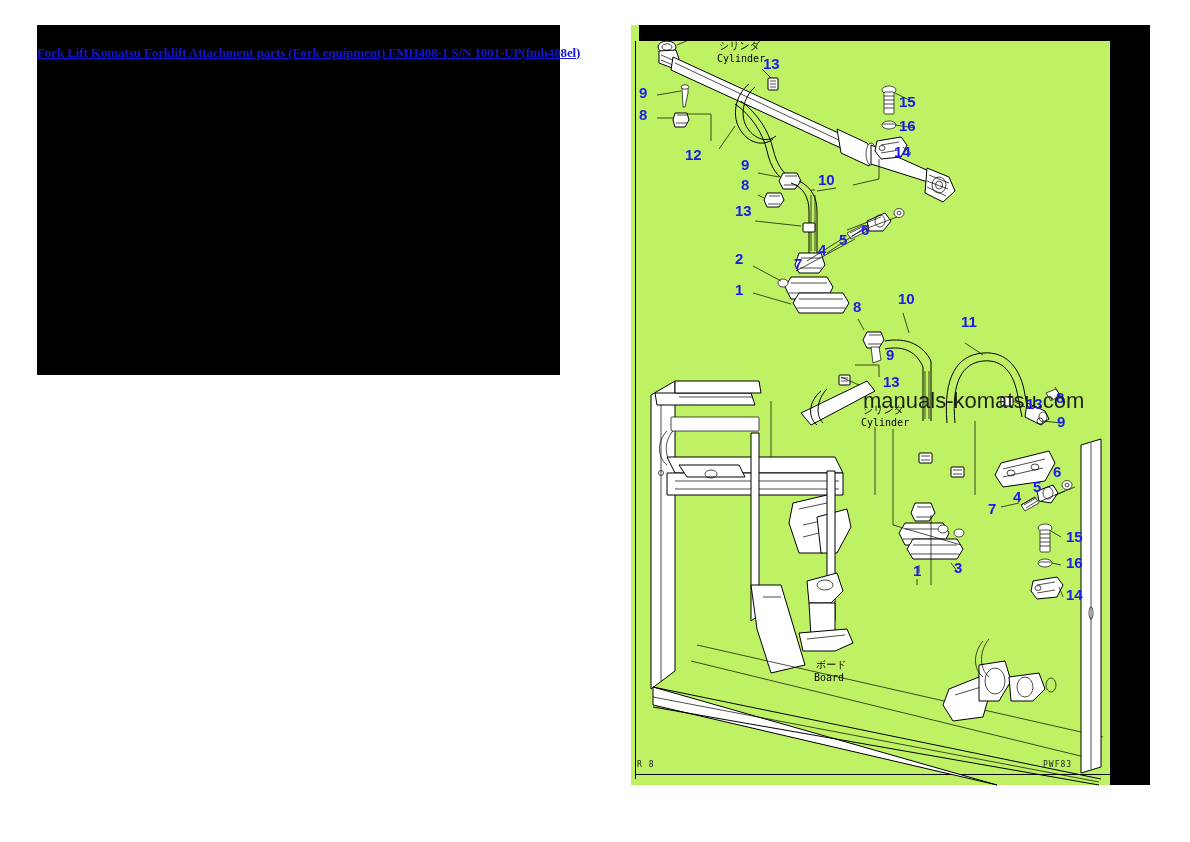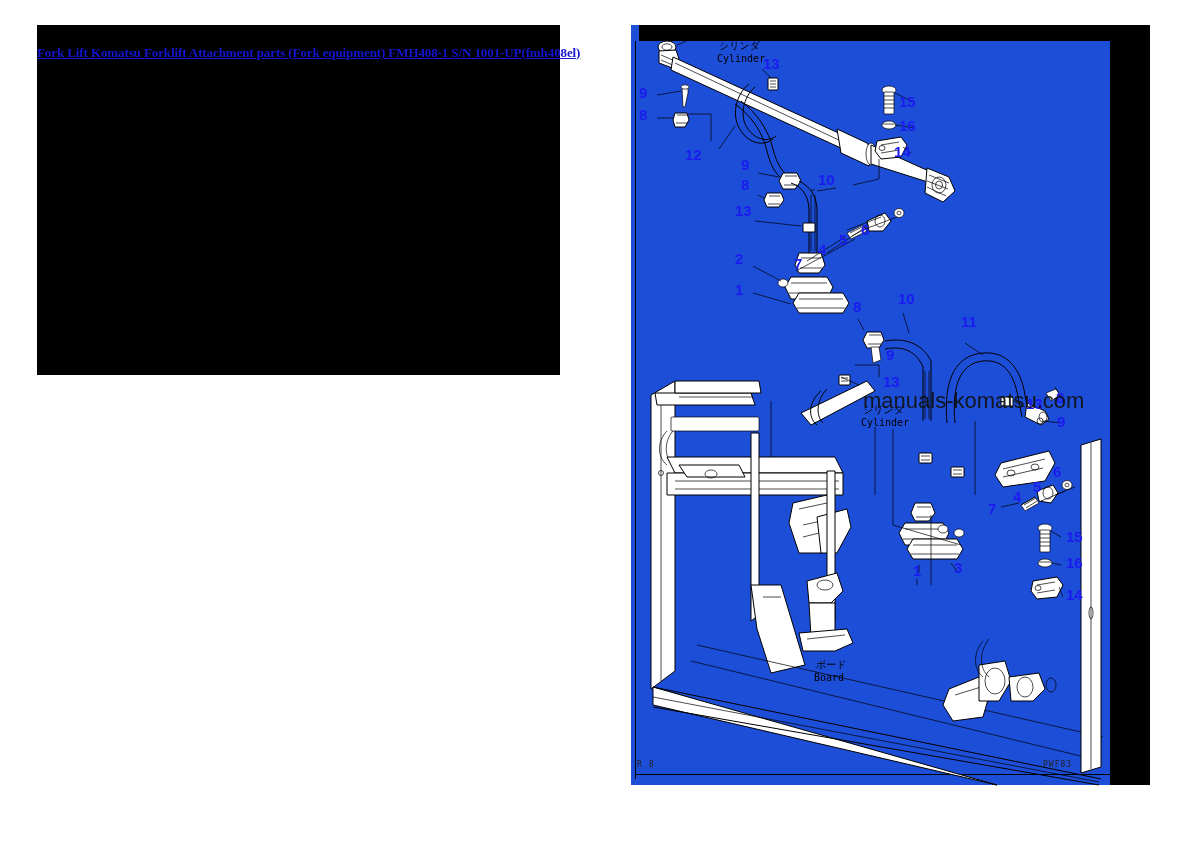--- a/index.html
+++ b/index.html
@@ -41,21 +41,21 @@
     cursor: pointer;
   }
 
   
   #diagram-panel {
     position: absolute;
     left: 631px;
     top: 25px;
     width: 519px;
     height: 760px;
-    background: #1d4ed8;
+    background: #bef264;
   }
   
   .band-top {
     position: absolute;
     left: 8px; top: 0px;
     width: 511px; height: 16px;
     background: #000000;
   }
   
   .band-right {

